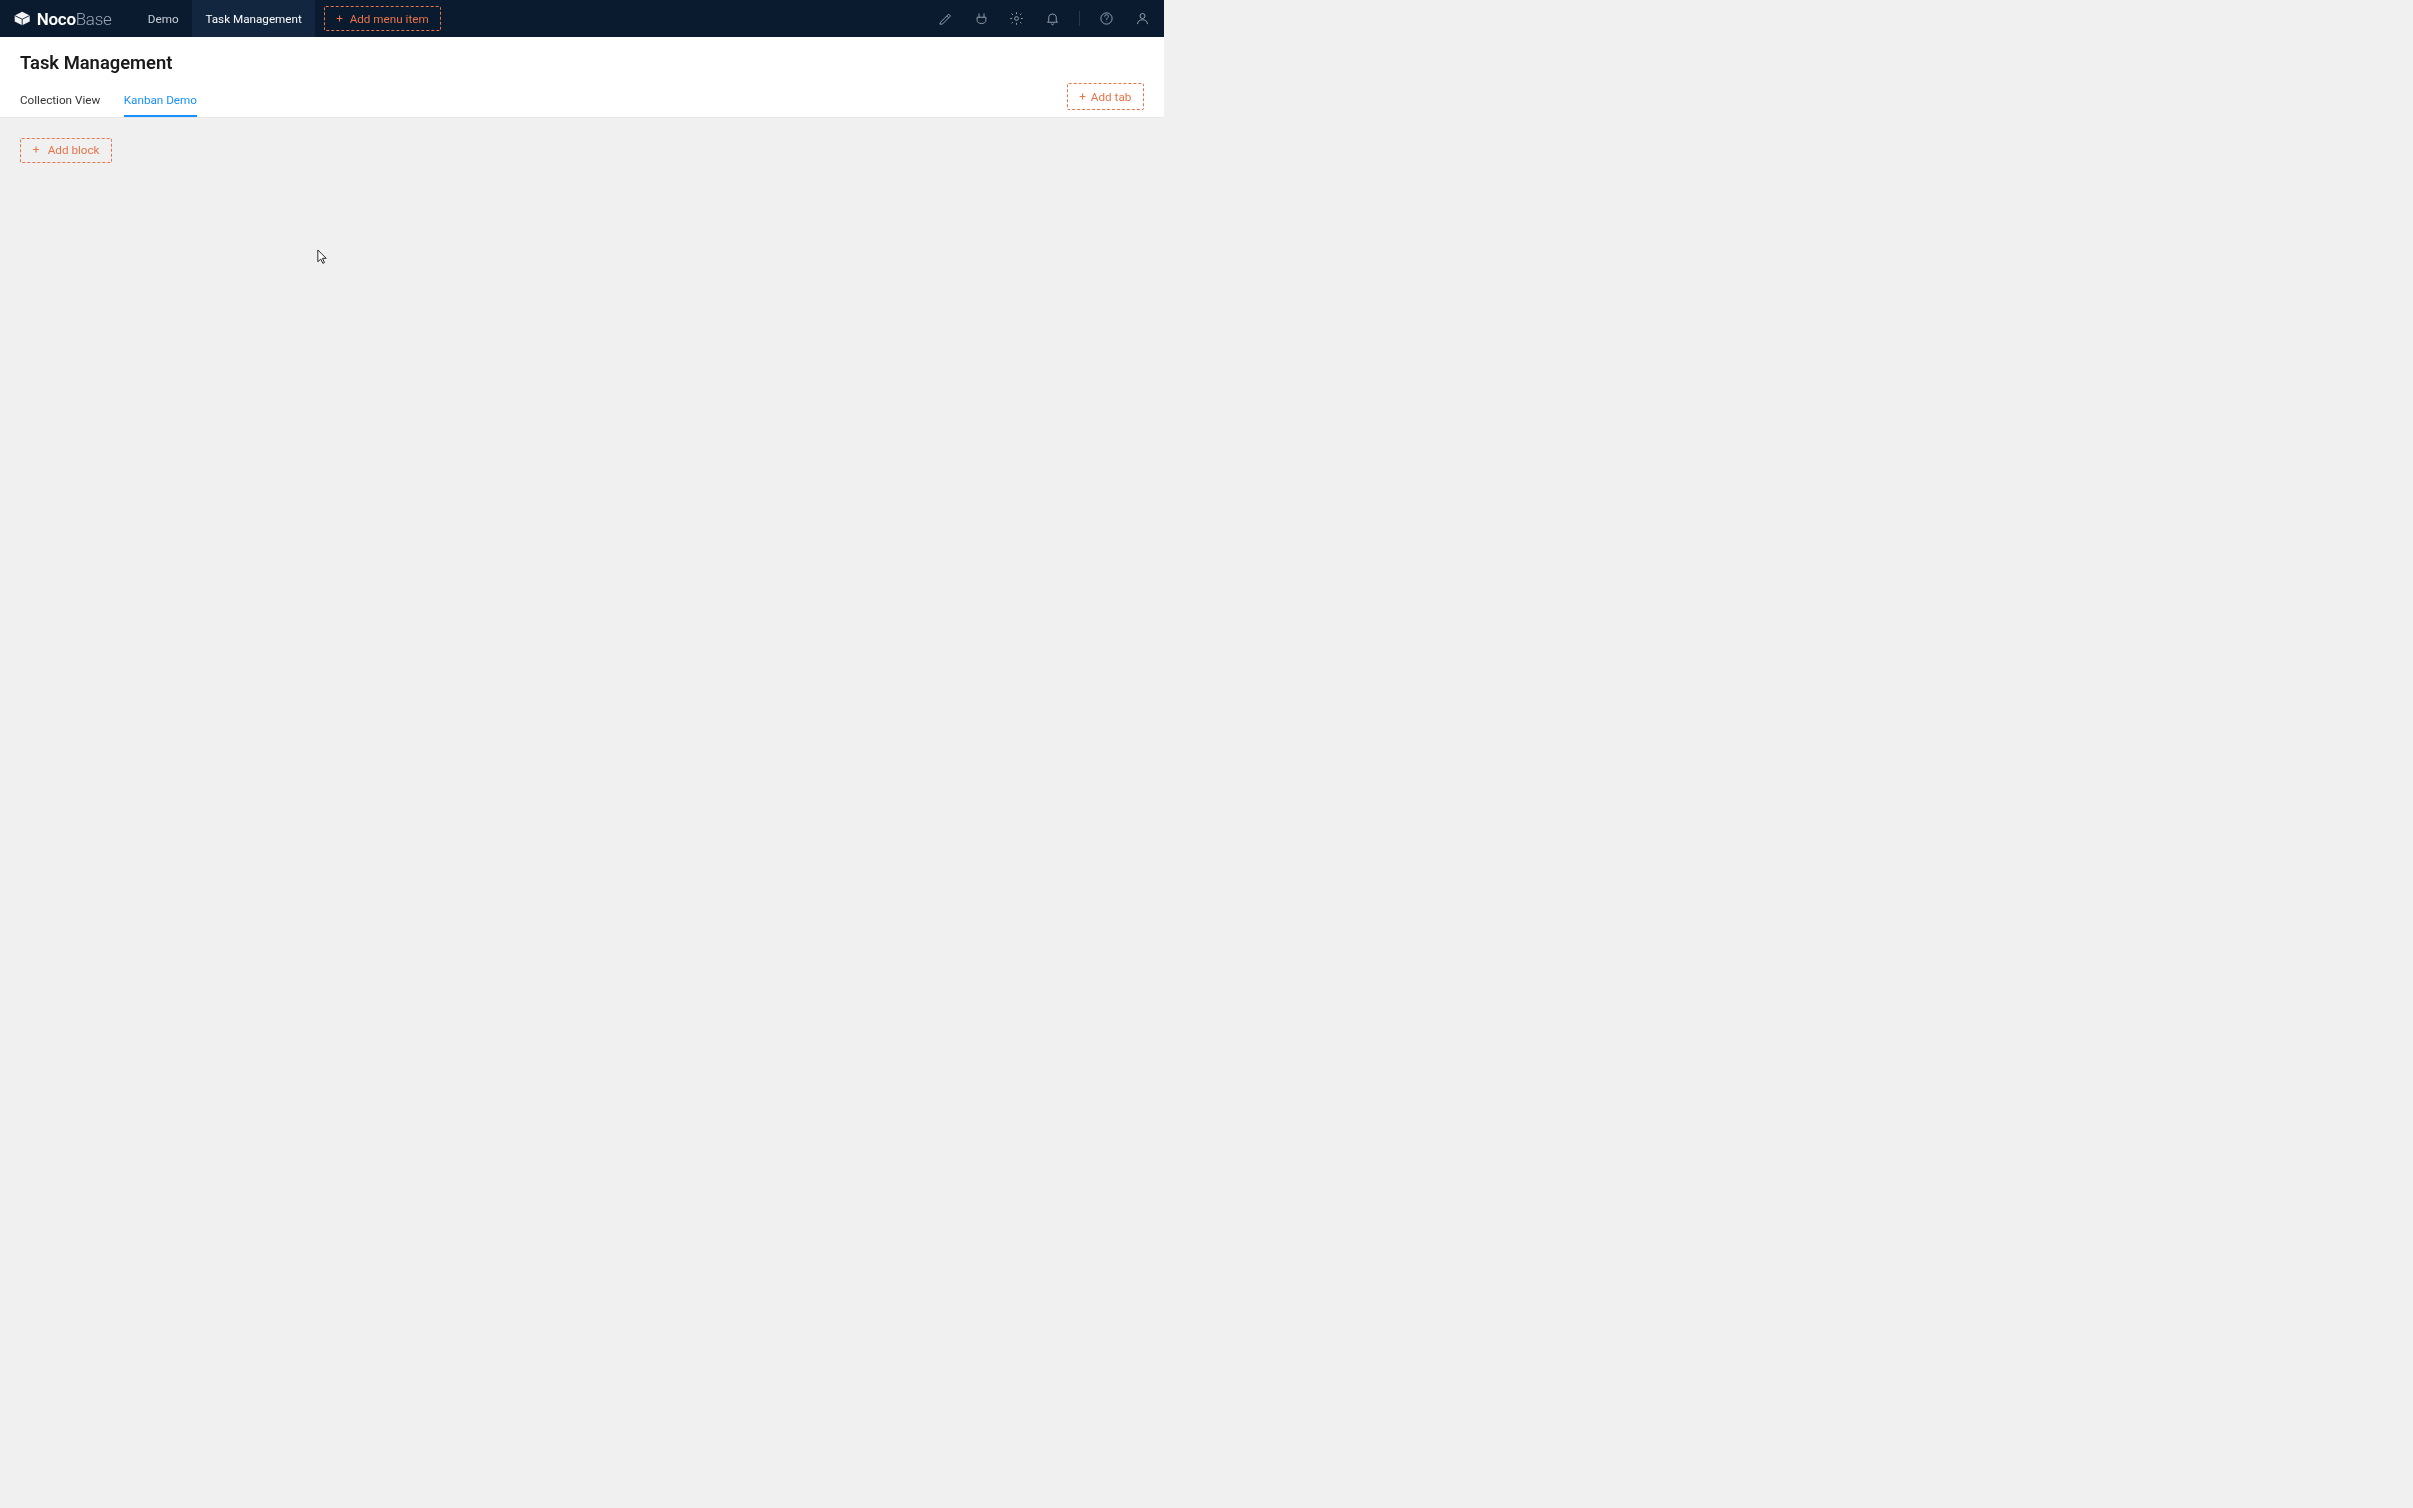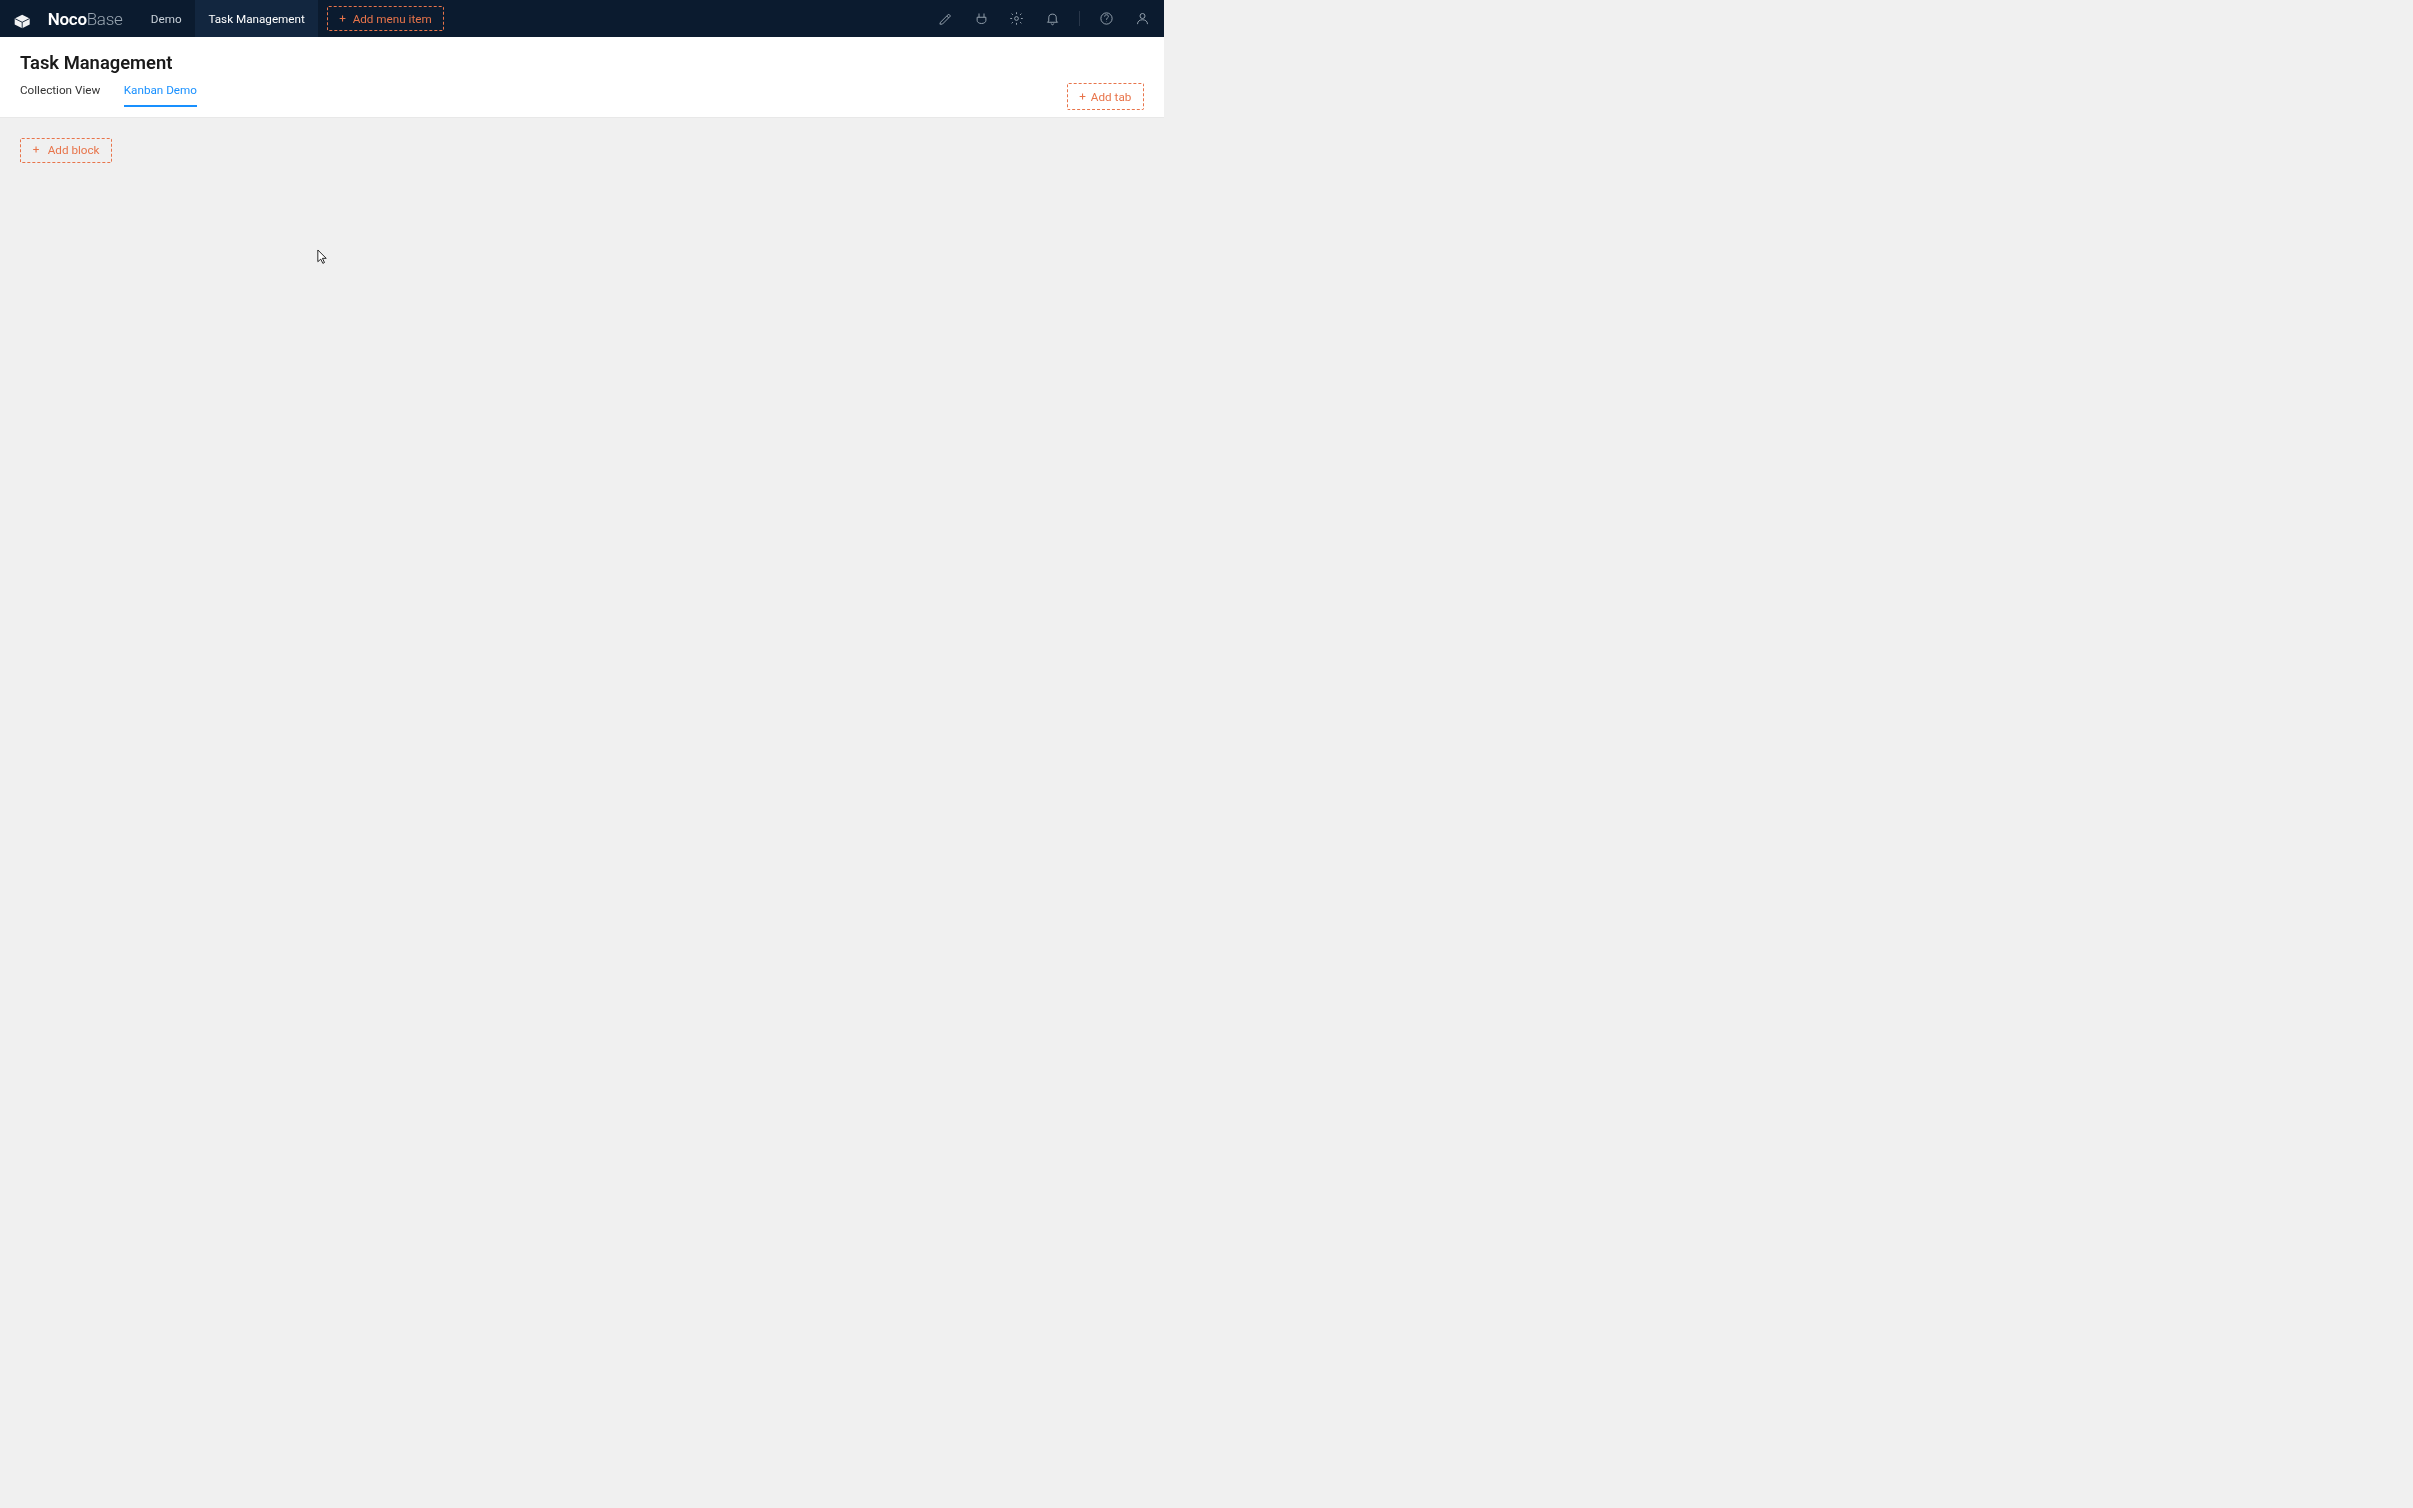--- a/index.html
+++ b/index.html
@@ -18,23 +18,23 @@
     .topbar {
       background: #0b1b2f;
       height: 37px;
       display: flex;
       align-items: center;
       padding: 0 13.4px 0 13.4px;
       color: #fff;
     }
     .logo-wrap {
       display: flex;
-      align-items: flex-end;
-      gap: 16px;
-      margin-right: 15px;
+      align-items: center;
+      gap: 5px;
+      margin-right: 23px;
     }
     .logo-mark {
       width: 18.4px;
       height: 15px;
       position: relative;
     }
     .logo-mark svg {
       display: block;
     }
     .logo-text {
@@ -112,21 +112,21 @@
       border-bottom: 0.8px solid #e8e8e8;
     }
     .page-title {
       font-size: 18.4px;
       font-weight: 600;
       color: #1a1a1a;
       margin-bottom: 10px;
     }
     .tabs-row {
       display: flex;
-      align-items: flex-start;
+      align-items: flex-end;
     }
     .tabs {
       display: flex;
       gap: 23.5px;
     }
     .tab {
       font-size: 11.7px;
       color: #333;
       padding-bottom: 10px;
       cursor: pointer;

